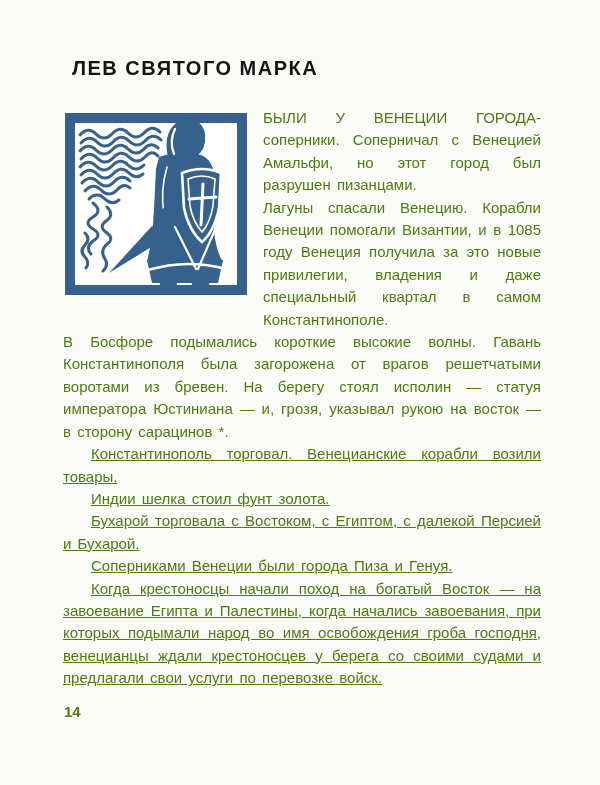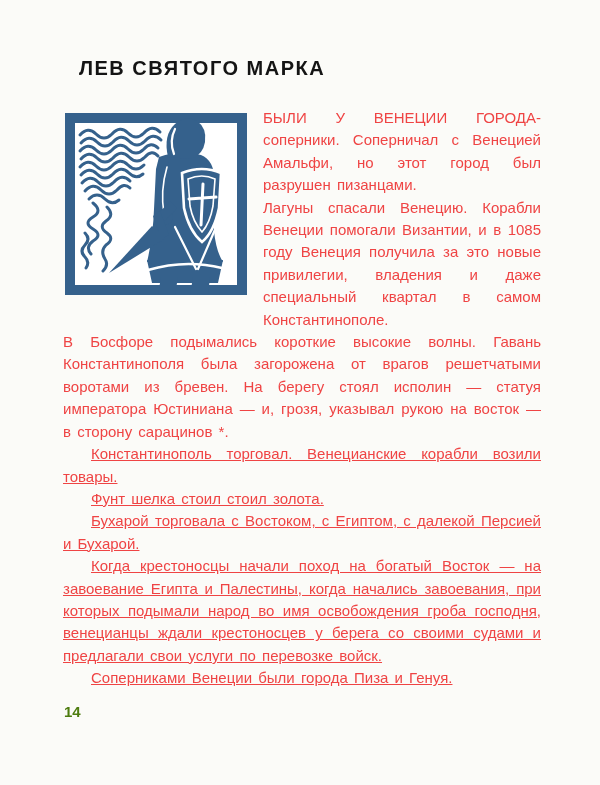--- a/index.html
+++ b/index.html
@@ -13,42 +13,42 @@
     width: 600px; height: 785px;
     background: #fbfbf8;
     overflow: hidden;
   }
   .content {
     position: absolute;
     left: 63px; top: 56px;
     width: 478px;
   }
   .title {
-    margin: 0 0 26px 16px;
+    margin: 0 0 26px 9px;
     font-size: 20px;
     font-weight: 700;
     letter-spacing: 1.5px;
     line-height: 1.25;
     color: #141414;
   }
   .title-line { display: block; }
   .bodytext { color: #242424; }
   .illustration {
     float: left;
     width: 186px; height: 188px;
     margin: 3px 14px 20px 0;
   }
   .illustration svg { display: block; width: 100%; height: 100%; }
   .para {
     margin: 0;
     font-size: 15px;
     line-height: 22.4px;
     text-align: justify;
     word-spacing: 2px;
-    color: #ef4444;
+    color: #4d7c0f;
   }
   .para.indent { text-indent: 28px; text-decoration: underline; }
   .pagenum {
     position: absolute;
     left: 64px; top: 703px;
     font-size: 15px;
     font-weight: 700;
     color: #4d7c0f;
   }
   
@@ -112,21 +112,21 @@
             <path class="wline" stroke-width="1.6" d="M125,68 Q139,62 152,68 L150,95 Q147,112 139,121 Q130,111 127,95 Z"></path>
             <path class="wline" stroke-width="3" d="M140,73 L138,114 M126,88 L153,86"></path>
           </g>
         </svg>
       </div>
 
       <p class="para noindent">БЫЛИ У ВЕНЕЦИИ ГОРОДА-соперники. Соперничал с Венецией Амальфи, но этот город был разрушен пизанцами.</p>
       <p class="para noindent">Лагуны спасали Венецию. Корабли Венеции помогали Византии, и в 1085 году Венеция получила за это новые привилегии, владения и даже специальный квартал в самом Константинополе.</p>
       <p class="para noindent">В Босфоре подымались короткие высокие волны. Гавань Константинополя была загорожена от врагов решетчатыми воротами из бревен. На берегу стоял исполин — статуя императора Юстиниана — и, грозя, указывал рукою на восток — в сторону сарацинов *.</p>
       <p class="para indent">Константинополь торговал. Венецианские корабли возили товары.</p>
-      <p class="para indent">Фунт шелка стоил стоил золота.</p>
+      <p class="para indent">Индии шелка стоил фунт золота.</p>
       <p class="para indent">Бухарой торговала с Востоком, с Египтом, с далекой Персией и Бухарой.</p>
+      <p class="para indent">Соперниками Венеции были города Пиза и Генуя.</p>
       <p class="para indent">Когда крестоносцы начали поход на богатый Восток — на завоевание Египта и Палестины, когда начались завоевания, при которых подымали народ во имя освобождения гроба господня, венецианцы ждали крестоносцев у берега со своими судами и предлагали свои услуги по перевозке войск.</p>
-      <p class="para indent">Соперниками Венеции были города Пиза и Генуя.</p>
     </div>
   </div>
 
   <div class="pagenum">14</div>
 </div>
 
 </body></html>

